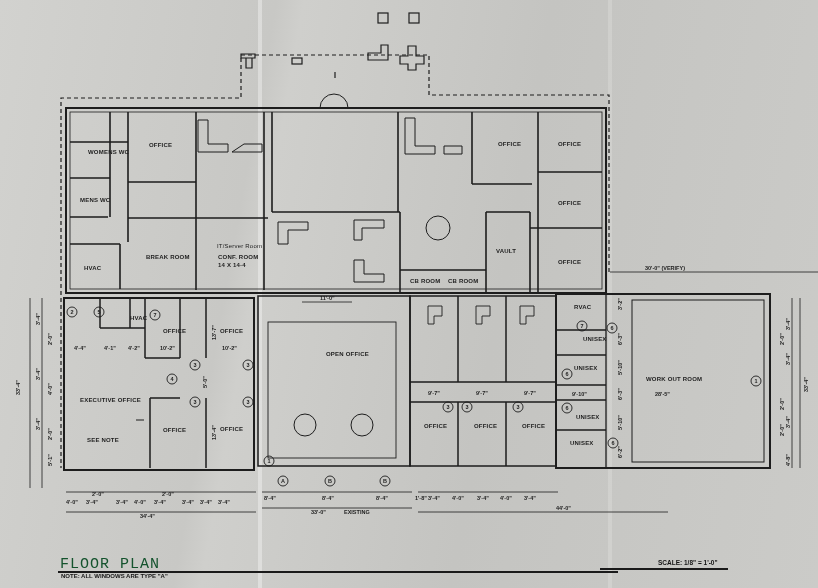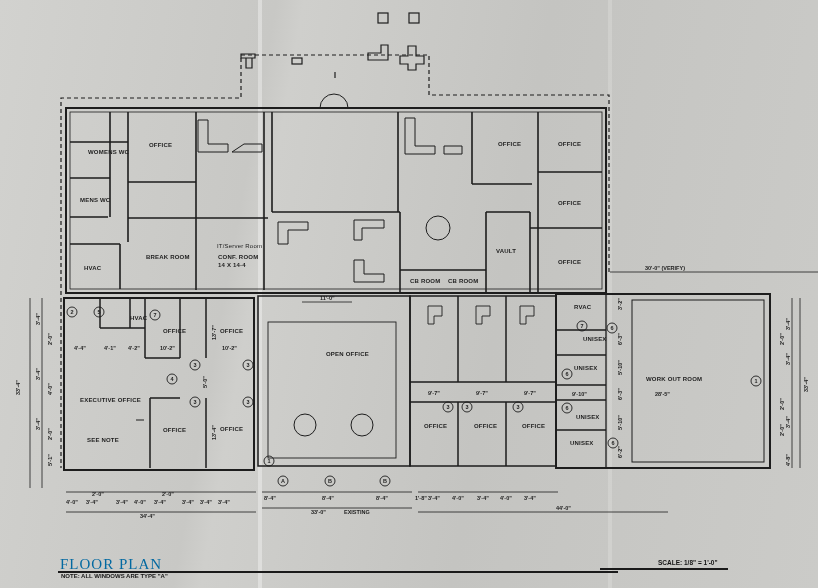--- a/index.html
+++ b/index.html
@@ -3,21 +3,21 @@
 <meta charset="utf-8">
 <style>
   html,body{margin:0;padding:0;}
   body{width:818px;height:588px;overflow:hidden;background:#c9c9c6;font-family:"Liberation Sans",sans-serif;}
   .paper{position:absolute;left:0;top:0;width:818px;height:588px;
     background:linear-gradient(100deg,#d2d2cf 0%,#c8c8c5 30%,#cfcfcc 33%,#c4c4c1 60%,#cbcbc8 100%);}
   .fold{position:absolute;top:0;width:4px;height:588px;background:rgba(255,255,255,0.35);}
   svg{position:absolute;left:0;top:0;}
   .lbl{font-family:"Liberation Sans",sans-serif;font-weight:bold;font-size:6px;fill:#1d1d1d;letter-spacing:0.2px;}
   .dim{font-family:"Liberation Sans",sans-serif;font-weight:bold;font-size:5.5px;fill:#1d1d1d;}
-  .title{position:absolute;left:60px;top:556px;font-size:15px;letter-spacing:1px;color:#0369a1;font-family:Liberation Serif, serif;}
+  .title{position:absolute;left:60px;top:556px;font-size:15px;letter-spacing:1px;color:#14532d;font-family:Liberation Mono, monospace;}
   .note{position:absolute;left:61px;top:573px;font-size:6px;font-weight:bold;color:#151515;}
   .scale{position:absolute;left:658px;top:559px;font-size:6.5px;font-weight:bold;color:#151515;}
   .rule{position:absolute;height:1.5px;background:#1a1a1a;}
 </style>
 </head>
 <body>
 
 <div class="paper"></div>
 <div class="fold" style="left:258px"></div>
 <div class="fold" style="left:608px;opacity:.5"></div>

